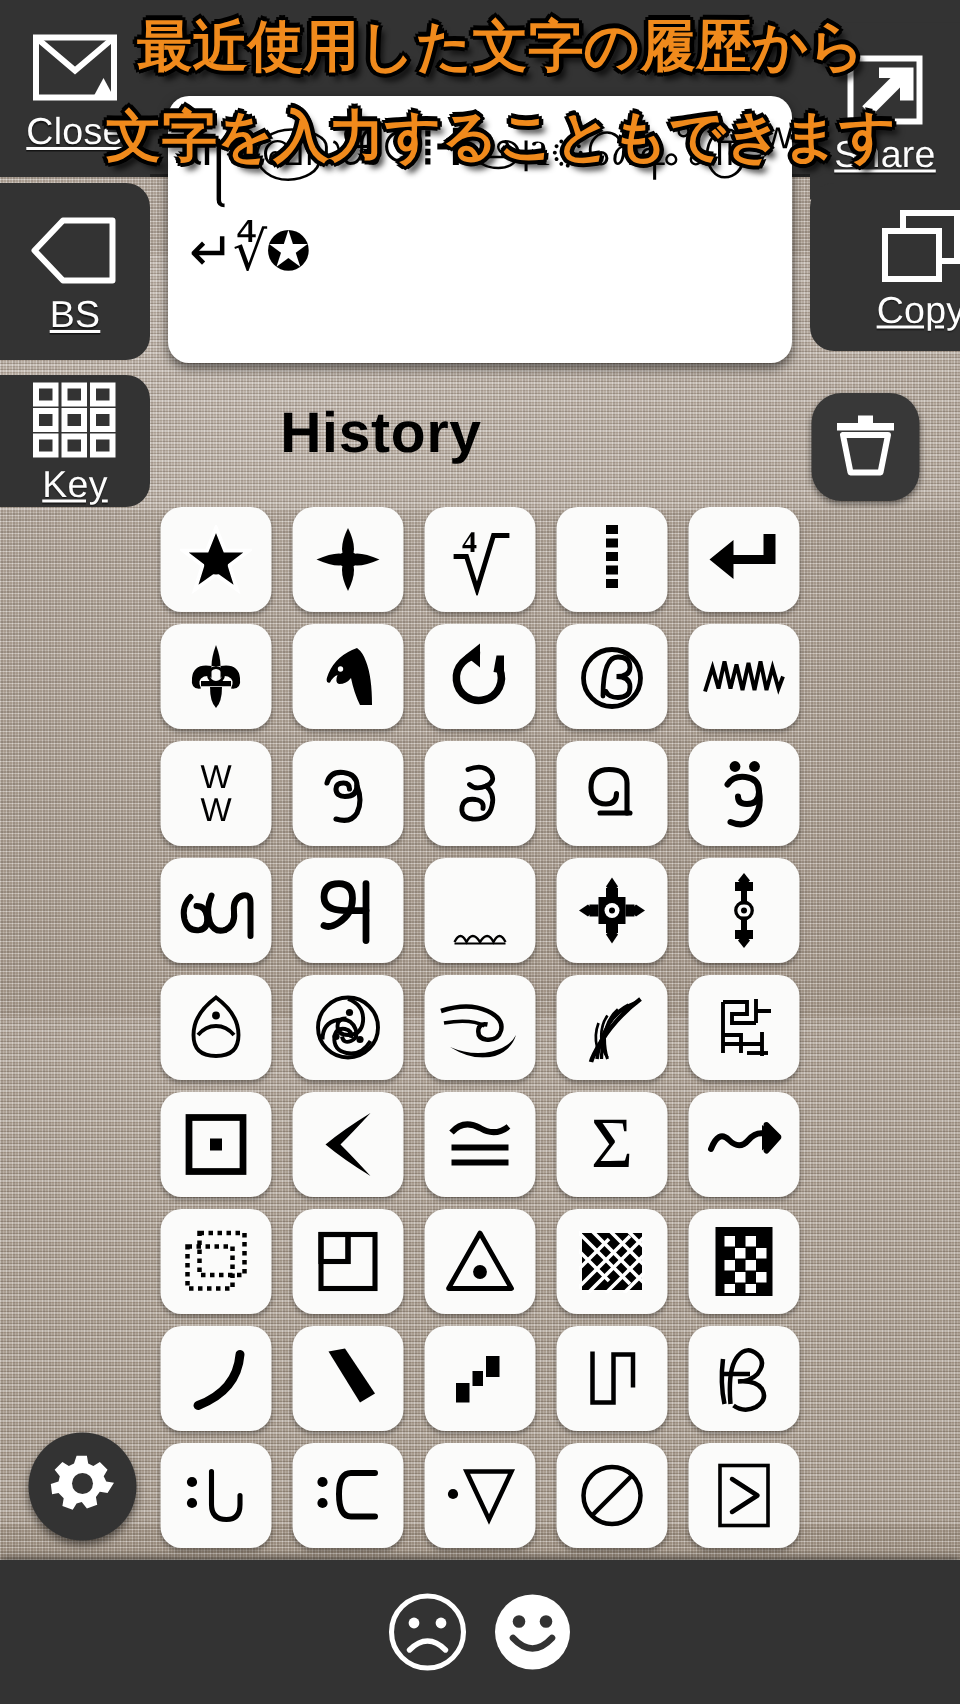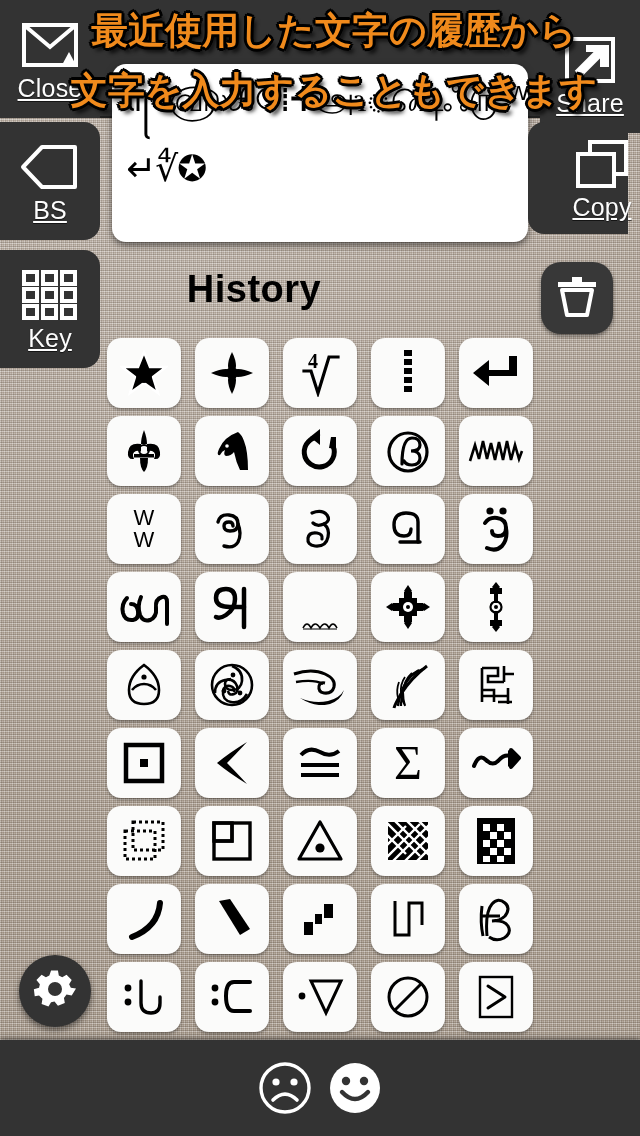--- a/index.html
+++ b/index.html
@@ -54,22 +54,22 @@
     margin-top: 2px;
     text-shadow: 0 1px 1px rgba(0,0,0,0.6);
     text-decoration: underline;
   }
   .corner-btn .ic { height: 56px; display:flex; align-items:center; justify-content:center; }
 
   #btn-close { left: 0; top: 0; height: 118px; }
   #btn-share { right: 0; top: 15px; height: 118px; }
 
   #btn-bs  { left: 0;  top: 122px; height: 118px; border-radius: 0 16px 16px 0; text-align: center; }
-  #btn-copy{ right: 12px; top: 122px; height: 112px; border-radius: 16px 0 0 16px; padding-left: 48px; }
-  #btn-key { left: 0;  top: 250px; height: 118px; border-radius: 0 16px 16px 0; }
+  #btn-copy{ right: 0; top: 122px; height: 112px; border-radius: 16px 0 0 16px; padding-left: 48px; }
+  #btn-key { left: 0;  top: 250px; height: 88px; border-radius: 0 16px 16px 0; }
 
   
   #text-display {
     position: absolute;
     left: 112px; top: 64px;
     width: 416px; height: 178px;
     background: #ffffff;
     border-radius: 14px;
     box-shadow: 0 3px 7px rgba(0,0,0,0.55);
     padding: 12px 14px;

